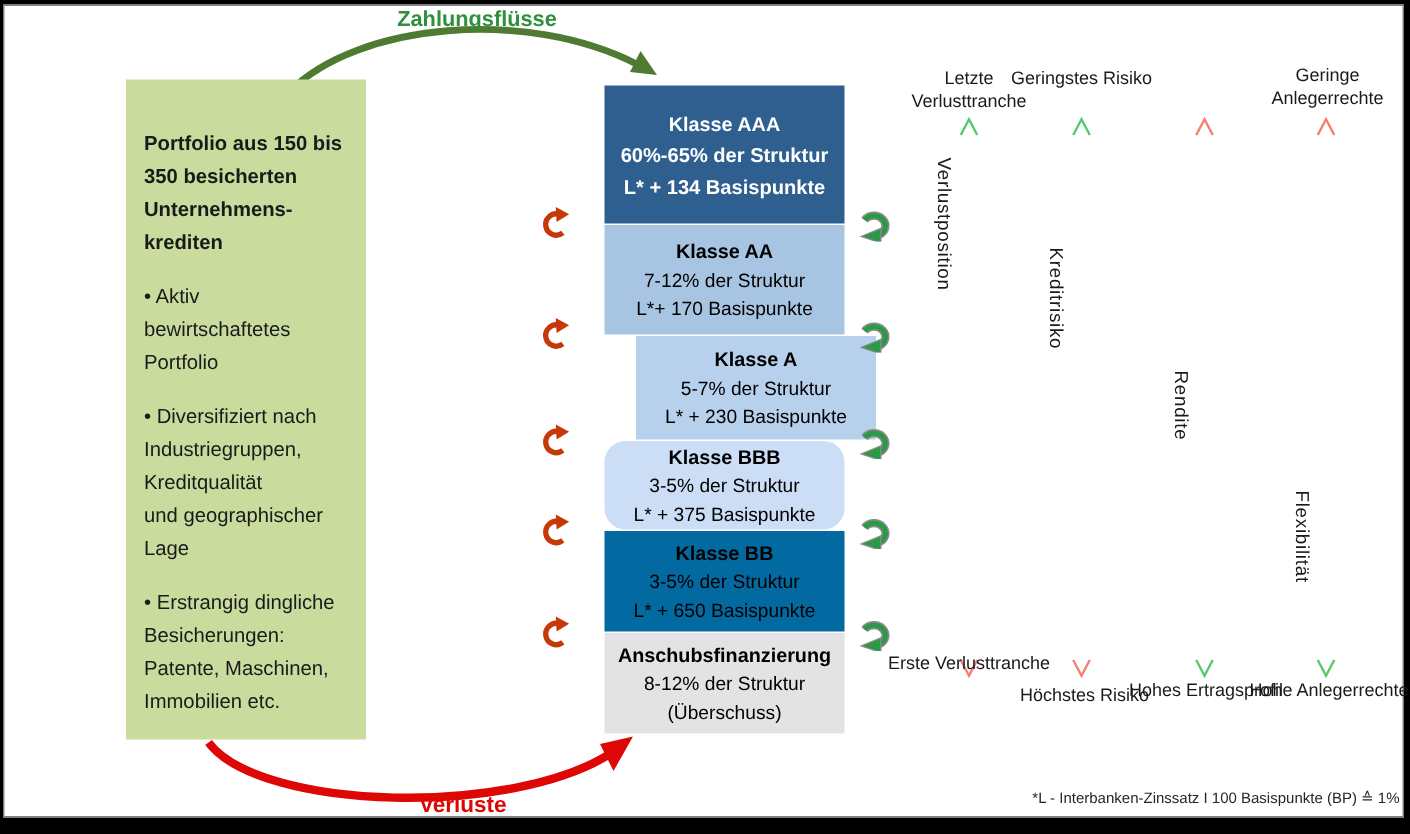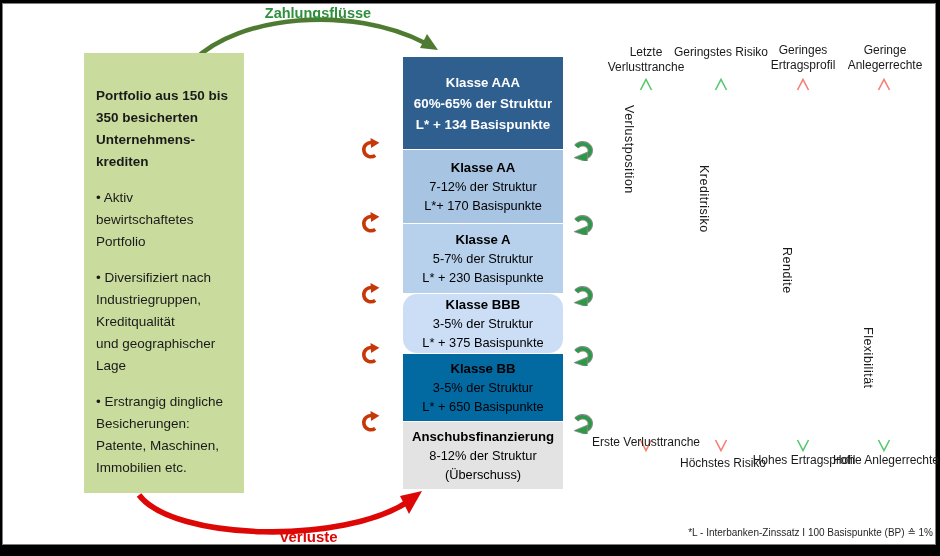--- a/index.html
+++ b/index.html
@@ -24,21 +24,21 @@
   .portfolio .bullet::before{content:"• ";}
   
   .stack{left:402px;top:56px;width:160px;}
   .tranche{
     width:160px;margin-bottom:1px;display:flex;flex-direction:column;
     align-items:center;justify-content:center;text-align:center;
     font-size:12.8px;line-height:19px;
   }
   .tranche .tname{font-weight:bold;font-size:13.2px;}
   .t0{height:92px;font-weight:bold;font-size:13.4px;line-height:21px;}
-  .t1{height:73px;} .t2{height:69px;} .t3{height:59px;border-radius:14px;} .t4{height:67px;} .t5{height:67px;}
+  .t1{height:73px;} .t2{height:69px;margin-left:21px;} .t3{height:59px;border-radius:14px;} .t4{height:67px;} .t5{height:67px;}
   
   .flowlab{font-weight:bold;font-size:14.5px;text-align:center;}
   .paylab{left:252px;top:4px;width:130px;color:#2e8f3c;}
   .losslab{left:260px;top:527px;width:95px;color:#dd0806;font-size:15px;}
   
   .slab{width:110px;text-align:center;font-size:12px;line-height:15px;color:#1a1a1a;}
   .vlab{
     font-size:12.5px;color:#1a1a1a;writing-mode:vertical-rl;
     white-space:nowrap;letter-spacing:0.5px;
   }
@@ -187,21 +187,20 @@
 
   <div class="abs slab" style="left:665px;top:44px">Geringstes Risiko</div>
   <svg class="abs" style="left:710px;top:74px" width="20" height="380" viewBox="0 0 20 380">
     <line x1="10" y1="7" x2="10" y2="373" stroke="url(#g2r)" stroke-width="1.6"></line>
     <polyline points="4.5,15 10,4.5 15.5,15" fill="none" stroke="#56c96c" stroke-width="1.6"></polyline>
     <polyline points="4.5,365 10,375.5 15.5,365" fill="none" stroke="#f57f70" stroke-width="1.6"></polyline>
   </svg>
   <div class="abs vlab" style="left:696px;top:164px">Kreditrisiko</div>
   <div class="abs slab" style="left:667px;top:455px">Höchstes Risiko</div>
 
-  <div class="abs slab" style="left:747px;top:42px">Geringes Ertragsprofil</div>
   <svg class="abs" style="left:792px;top:74px" width="20" height="380" viewBox="0 0 20 380">
     <line x1="10" y1="7" x2="10" y2="373" stroke="url(#r2g)" stroke-width="1.6"></line>
     <polyline points="4.5,15 10,4.5 15.5,15" fill="none" stroke="#f57f70" stroke-width="1.6"></polyline>
     <polyline points="4.5,365 10,375.5 15.5,365" fill="none" stroke="#56c96c" stroke-width="1.6"></polyline>
   </svg>
   <div class="abs vlab" style="left:779px;top:246px">Rendite</div>
   <div class="abs slab" style="left:748px;top:452px">Hohes Ertragsprofil</div>
 
   <div class="abs slab" style="left:829px;top:42px">Geringe Anlegerrechte</div>
   <svg class="abs" style="left:873px;top:74px" width="20" height="380" viewBox="0 0 20 380">

